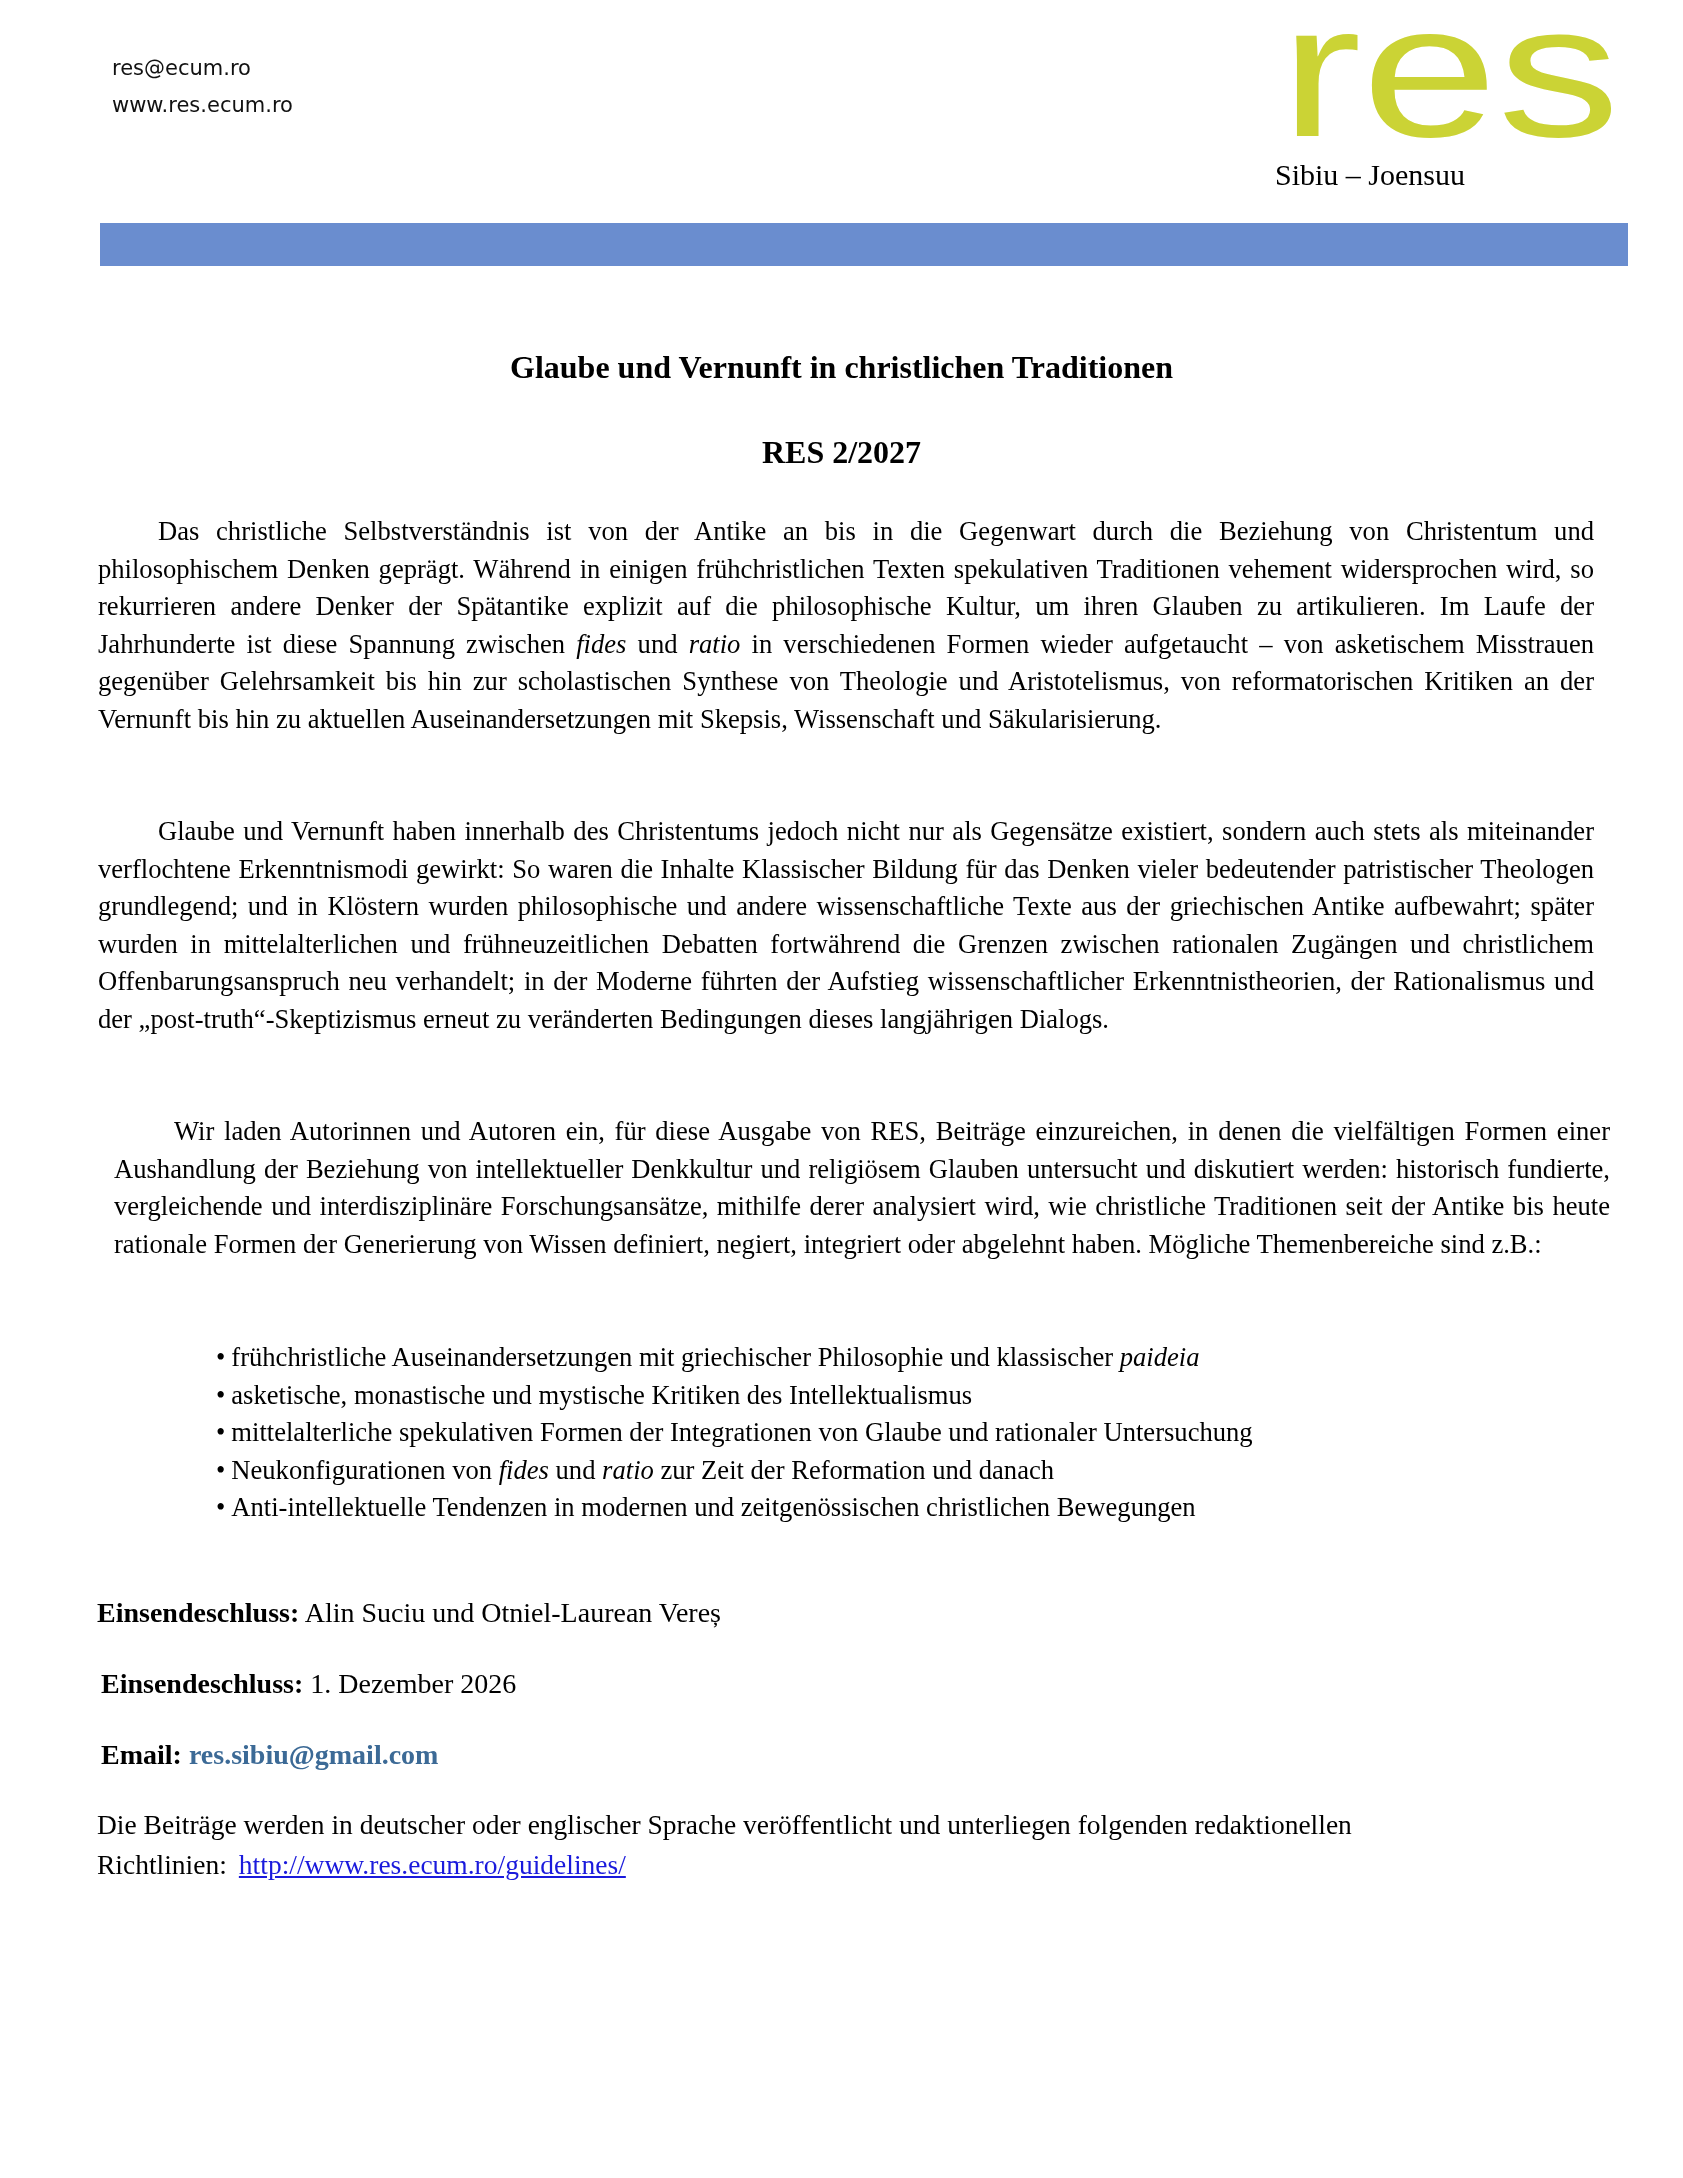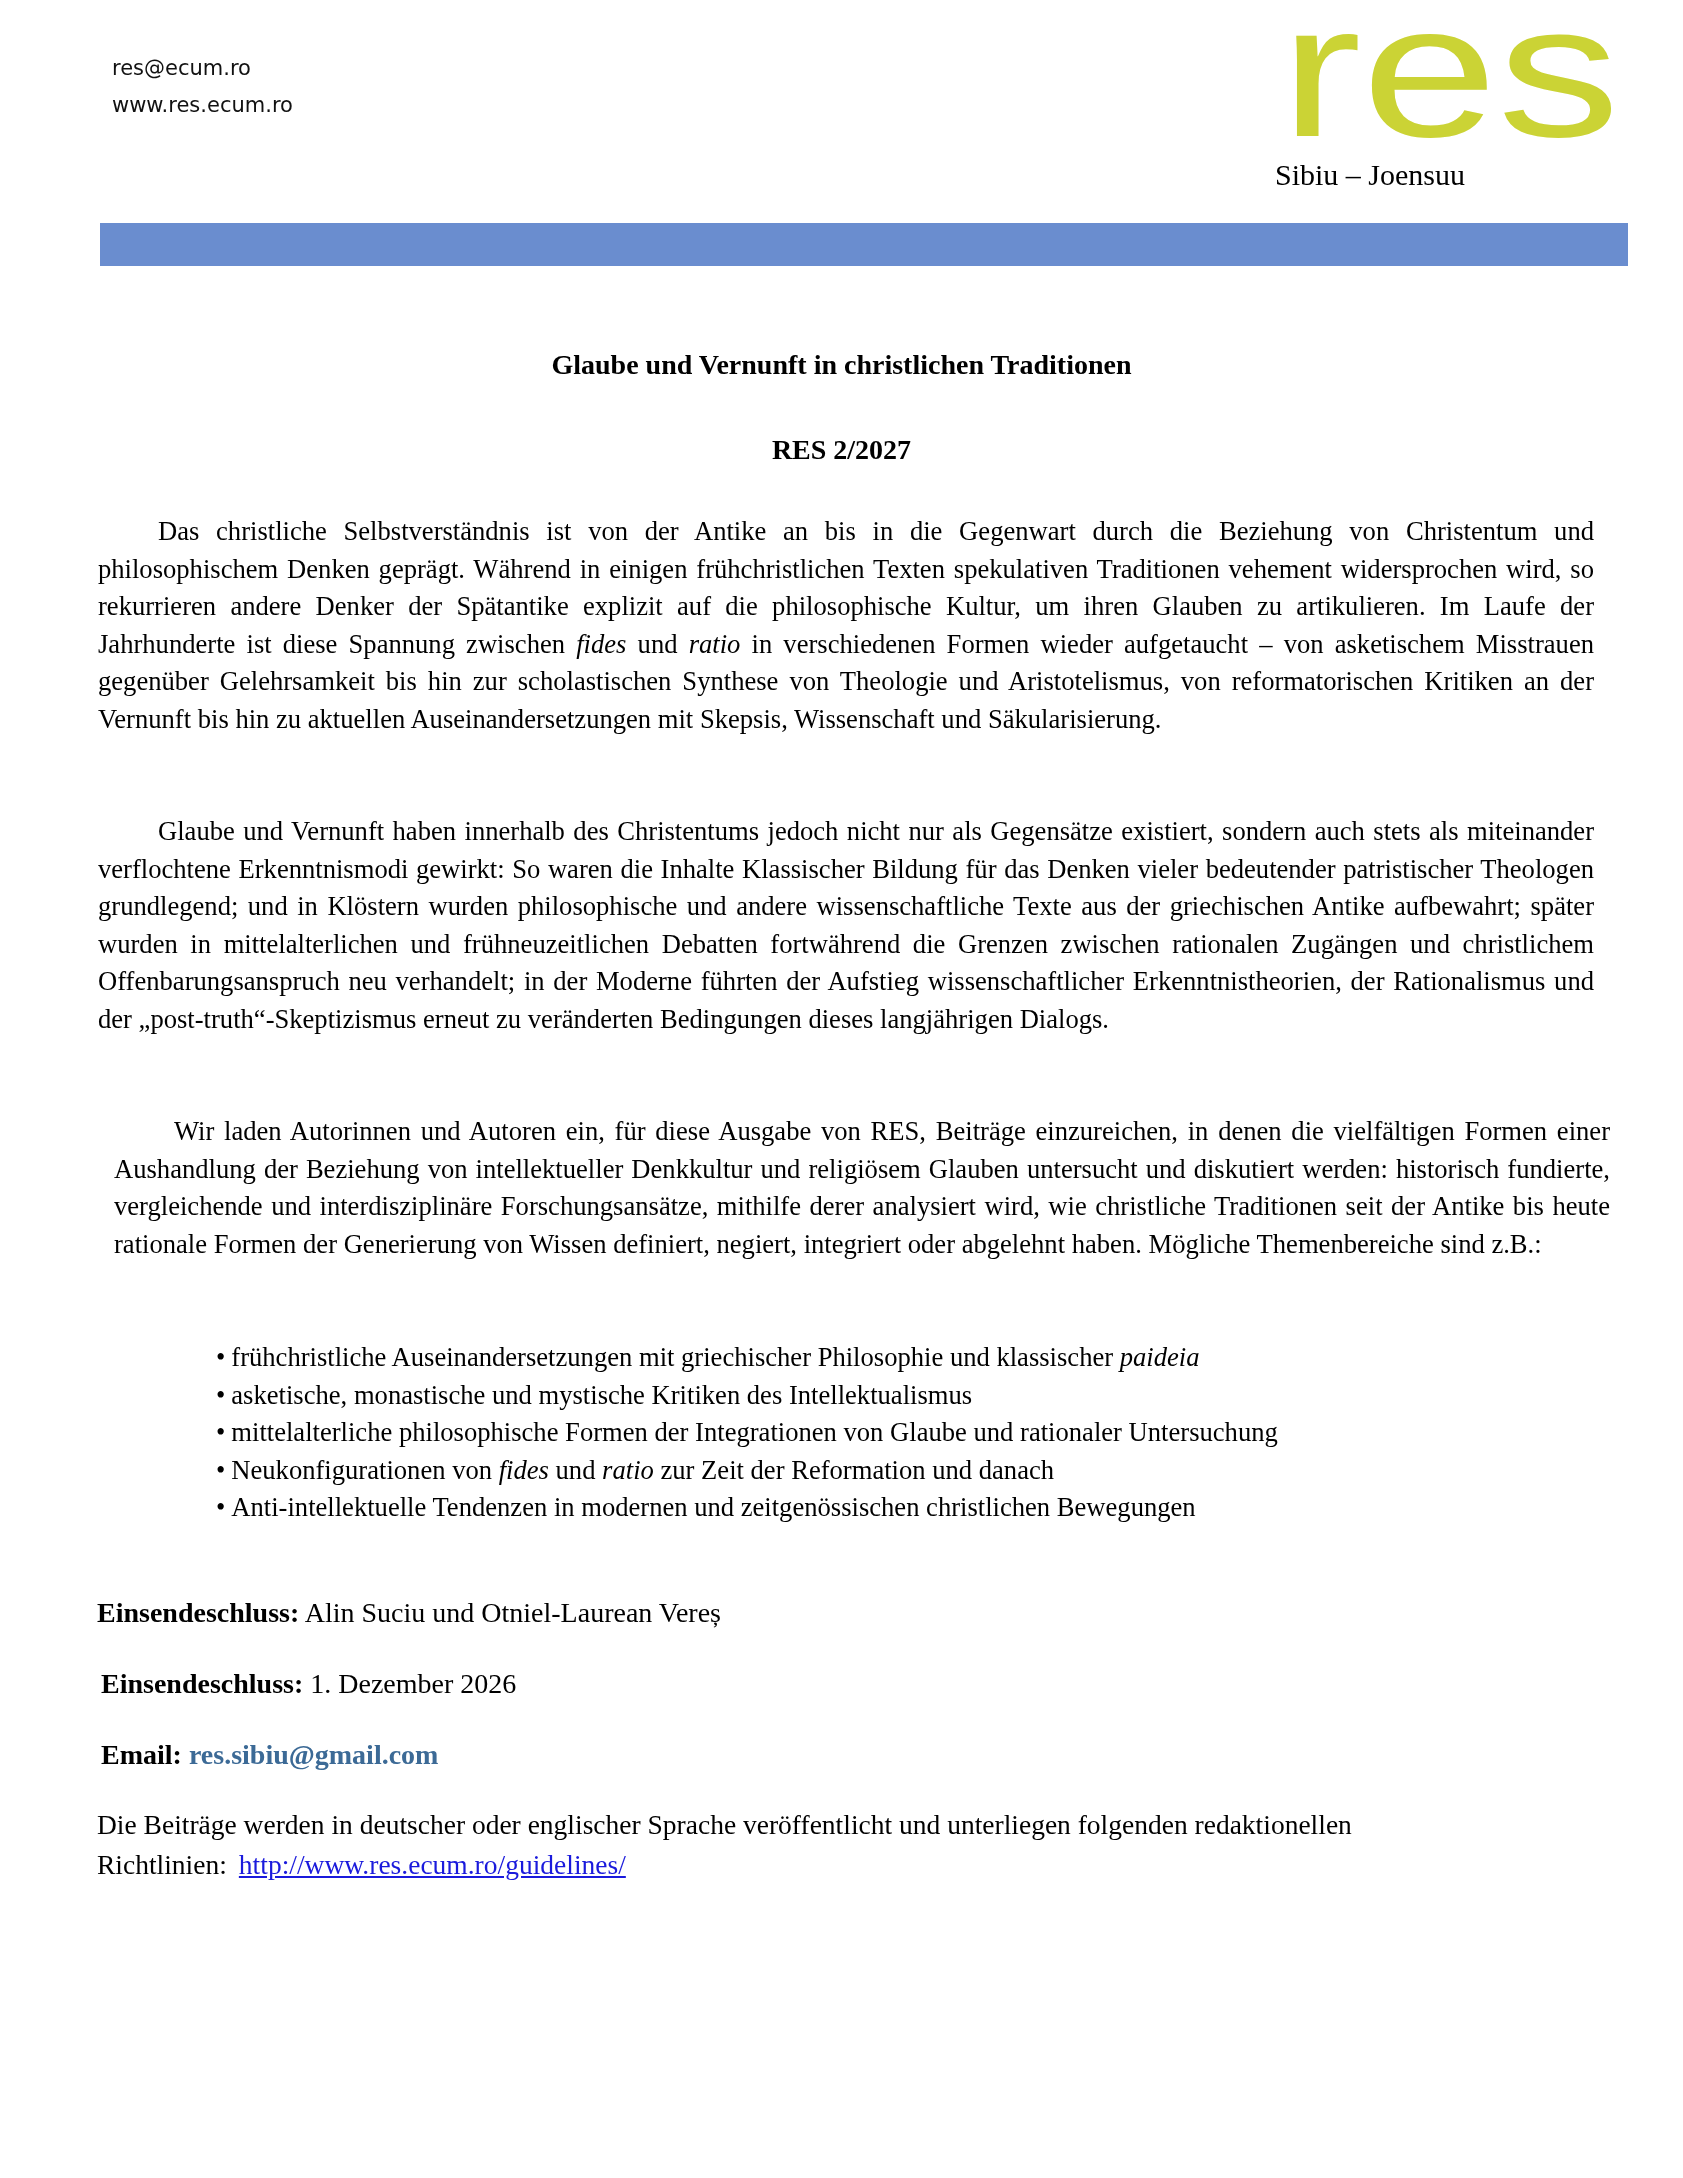--- a/index.html
+++ b/index.html
@@ -9,21 +9,21 @@
   .contact { position: absolute; left: 112px; top: 50px; font-family: "DejaVu Sans", sans-serif; font-size: 21px; line-height: 37px; color: #111; }
   .contact div { white-space: nowrap; }
 
   .logo { position: absolute; left: 1280px; top: 8px; width: 340px; height: 140px; }
   .logo svg { width: 100%; height: 100%; }
   .location { position: absolute; left: 1275px; top: 158px; font-family: "Liberation Serif", serif; font-size: 30px; color: #000; white-space: nowrap; }
 
   .band { position: absolute; left: 100px; top: 223px; width: 1528px; height: 43px; background: #6a8dcf; }
 
   .serif { font-family: "Liberation Serif", serif; }
-  .title { position: absolute; left: 0; width: 1683px; text-align: center; font-weight: bold; font-size: 28px; }
+  .title { position: absolute; left: 0; width: 1683px; text-align: center; font-weight: bold; font-size: 32px; }
   .title.main { top: 349px; }
   .title.issue { top: 434px; }
 
   .para { position: absolute; left: 98px; width: 1496px; font-size: 26.6px; line-height: 37.5px; text-align: justify; text-indent: 60px; }
   .para.p1 { top: 513px; }
   .para.p2 { top: 813px; }
   .para.p3 { top: 1113px; margin-left: 16px; }
   .para i { font-style: italic; }
 
   .topics { position: absolute; left: 212px; top: 1335px; margin: 4px; padding: 0; list-style: none; font-size: 26.6px; line-height: 37.5px; }
@@ -64,21 +64,21 @@
 
   <div class="para p1 serif"><span>Das christliche Selbstverständnis ist von der Antike an bis in die Gegenwart durch die Beziehung von Christentum und philosophischem Denken geprägt. Während in einigen frühchristlichen Texten spekulativen Traditionen vehement widersprochen wird, so rekurrieren andere Denker der Spätantike explizit auf die philosophische Kultur, um ihren Glauben zu artikulieren. Im Laufe der Jahrhunderte ist diese Spannung zwischen </span><i>fides</i><span> und </span><i>ratio</i><span> in verschiedenen Formen wieder aufgetaucht – von asketischem Misstrauen gegenüber Gelehrsamkeit bis hin zur scholastischen Synthese von Theologie und Aristotelismus, von reformatorischen Kritiken an der Vernunft bis hin zu aktuellen Auseinandersetzungen mit Skepsis, Wissenschaft und Säkularisierung.</span></div>
 
   <div class="para p2 serif">Glaube und Vernunft haben innerhalb des Christentums jedoch nicht nur als Gegensätze existiert, sondern auch stets als miteinander verflochtene Erkenntnismodi gewirkt: So waren die Inhalte Klassischer Bildung für das Denken vieler bedeutender patristischer Theologen grundlegend; und in Klöstern wurden philosophische und andere wissenschaftliche Texte aus der griechischen Antike aufbewahrt; später wurden in mittelalterlichen und frühneuzeitlichen Debatten fortwährend die Grenzen zwischen rationalen Zugängen und christlichem Offenbarungsanspruch neu verhandelt; in der Moderne führten der Aufstieg wissenschaftlicher Erkenntnistheorien, der Rationalismus und der „post-truth“-Skeptizismus erneut zu veränderten Bedingungen dieses langjährigen Dialogs.</div>
 
   <div class="para p3 serif">Wir laden Autorinnen und Autoren ein, für diese Ausgabe von RES, Beiträge einzureichen, in denen die vielfältigen Formen einer Aushandlung der Beziehung von intellektueller Denkkultur und religiösem Glauben untersucht und diskutiert werden: historisch fundierte, vergleichende und interdisziplinäre Forschungsansätze, mithilfe derer analysiert wird, wie christliche Traditionen seit der Antike bis heute rationale Formen der Generierung von Wissen definiert, negiert, integriert oder abgelehnt haben. Mögliche Themenbereiche sind z.B.:</div>
 
   <ul class="topics serif">
     <li><span class="bullet">•</span><span>frühchristliche Auseinandersetzungen mit griechischer Philosophie und klassischer </span><i>paideia</i></li>
     <li><span class="bullet">•</span><span>asketische, monastische und mystische Kritiken des Intellektualismus</span></li>
-    <li><span class="bullet">•</span><span>mittelalterliche philosophische Formen der Integrationen von Glaube und rationaler Untersuchung</span></li>
+    <li><span class="bullet">•</span><span>mittelalterliche spekulativen Formen der Integrationen von Glaube und rationaler Untersuchung</span></li>
     <li><span class="bullet">•</span><span>Neukonfigurationen von </span><i>fides</i><span> und </span><i>ratio</i><span> zur Zeit der Reformation und danach</span></li>
     <li><span class="bullet">•</span><span>Anti-intellektuelle Tendenzen in modernen und zeitgenössischen christlichen Bewegungen</span></li>
   </ul>
 
   <div class="meta editors serif"><b>Einsendeschluss:</b><span> Alin Suciu und Otniel-Laurean Vereș</span></div>
 
   <div class="meta deadline serif"><b>Einsendeschluss:</b><span> 1. Dezember 2026</span></div>
 
   <div class="meta email serif"><b>Email:</b> <a class="email-link">res.sibiu@gmail.com</a></div>
 

